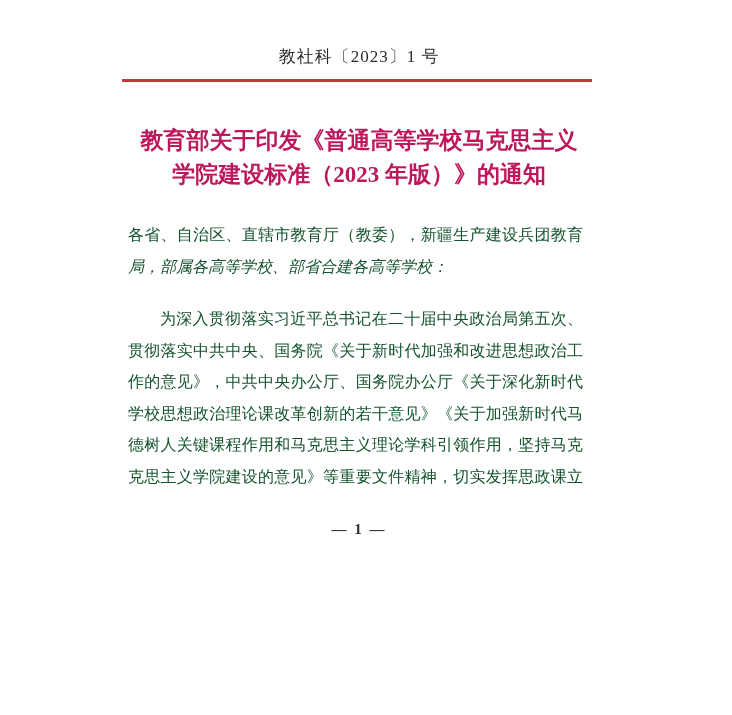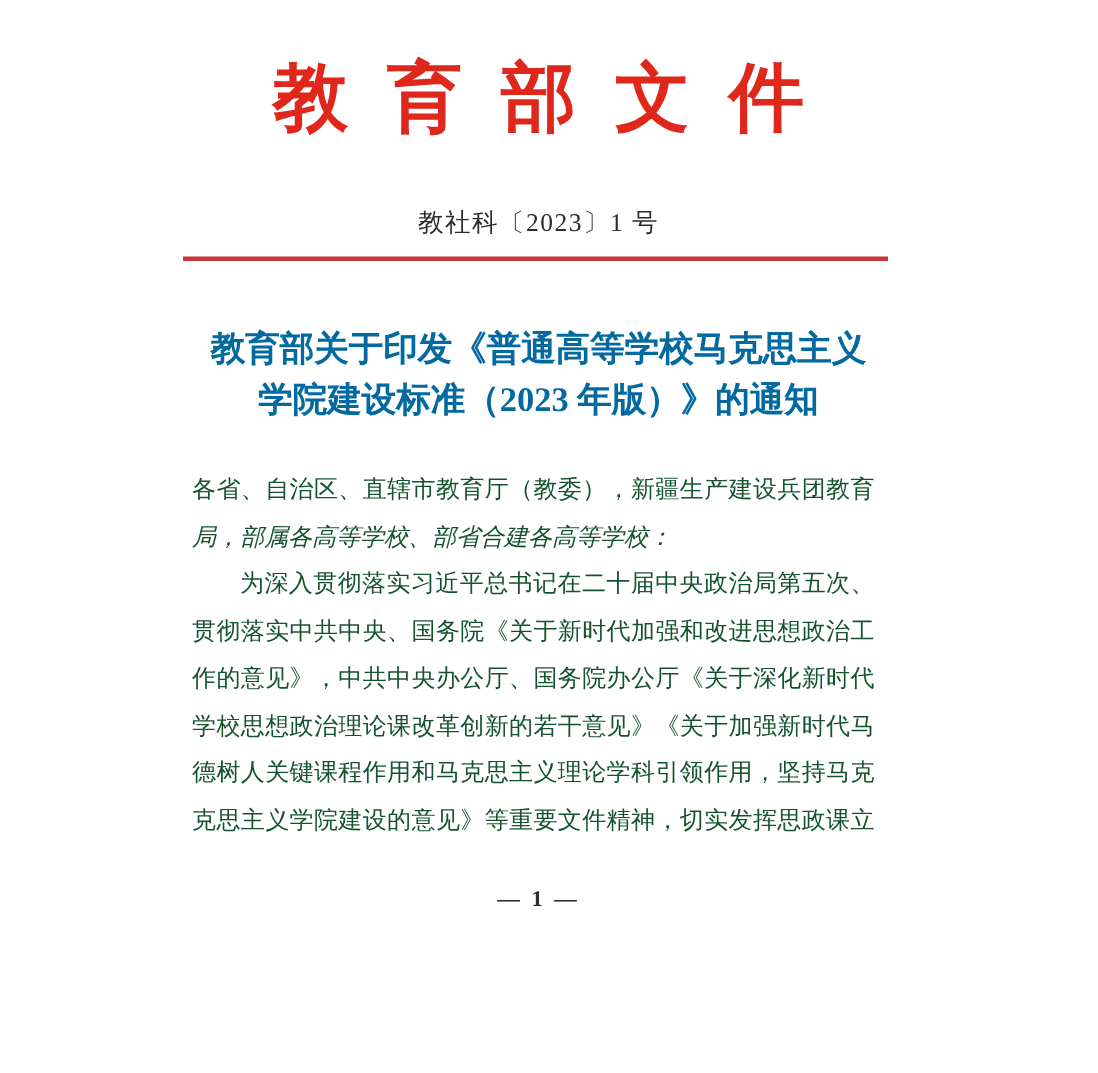--- a/index.html
+++ b/index.html
@@ -40,21 +40,21 @@
     height: 3px;
     width: 470px;
     border: none;
   }
   .doc-title {
     margin-top: 42px;
     text-align: center;
     font-size: 23px;
     line-height: 34px;
     font-weight: 700;
-    color: #0369a1;
+    color: #be185d;
   }
   .body-text {
     margin-top: 27px;
     margin-left: 6px;
     width: 455px;
     font-size: 16px;
     line-height: 31.5px;
     color: #14532d;
   }
   .body-line {
@@ -62,38 +62,38 @@
     text-align-last: justify;
     white-space: nowrap;
   }
   .body-line.para-end {
     text-align-last: left;
     white-space: normal;
     font-style: italic;
   }
   .body-line.indented {
     text-indent: 2em;
+    margin-top: 21px;
   }
   .footer {
     margin-top: 27px;
     text-align: center;
     font-size: 15px;
     line-height: 20px;
     font-weight: 700;
     letter-spacing: 2px;
     color: #2b2b2b;
   }
 </style>
 </head>
 <body>
 
 <div class="page">
   <div class="content">
 
-    <div class="banner" style="color: rgb(224, 39, 28);">教育部文件</div>
 
     <div class="doc-number">教社科〔2023〕1 号</div>
 
     <hr class="divider" style="background: rgb(197, 55, 55);">
 
     <div class="doc-title">
       <div>教育部关于印发《普通高等学校马克思主义</div>
       <div>学院建设标准（2023 年版）》的通知</div>
     </div>
 

